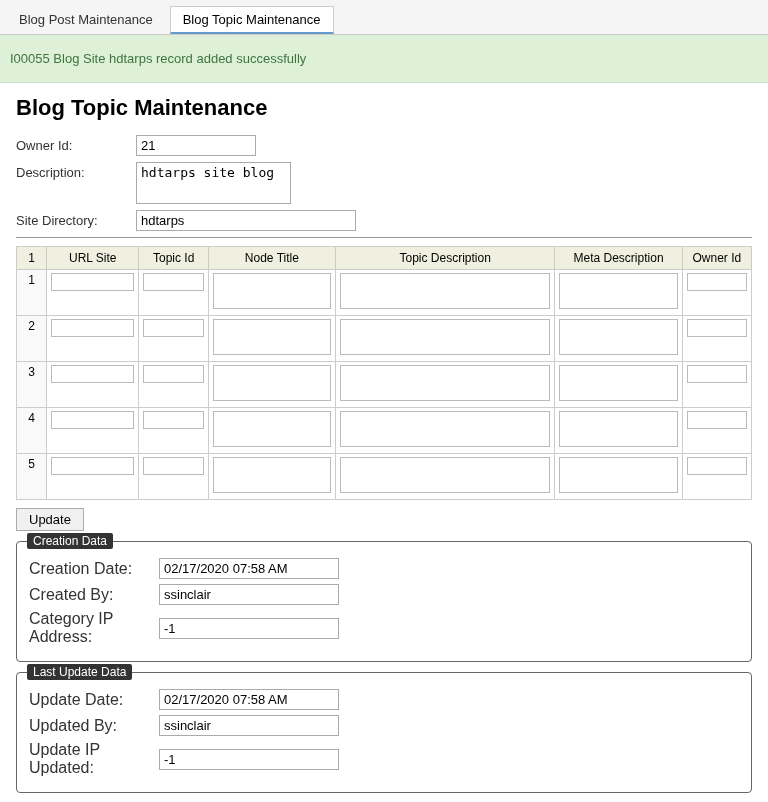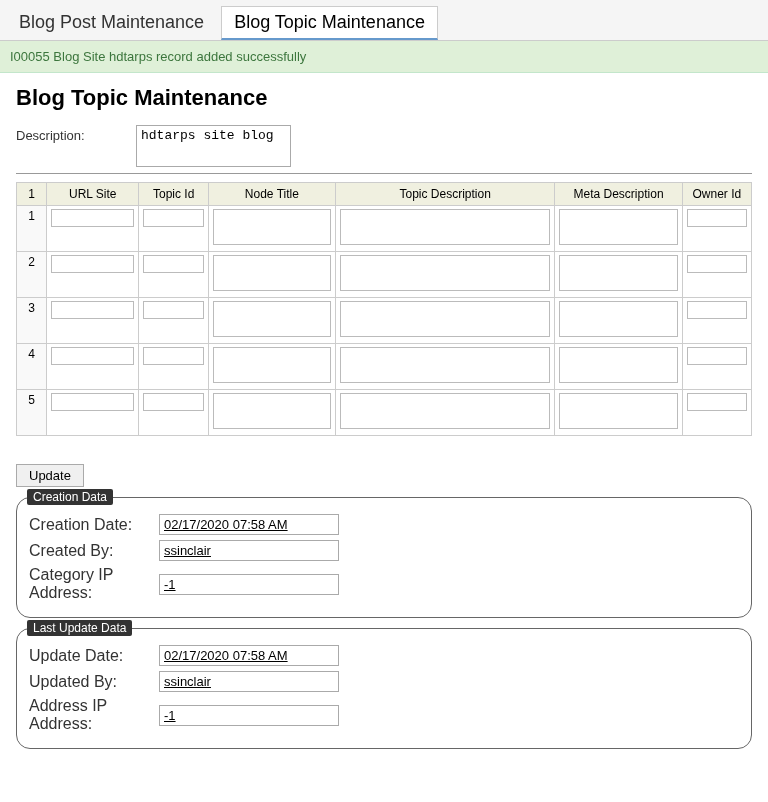--- a/index.html
+++ b/index.html
@@ -8,40 +8,40 @@
     
     .nav-tabs {
       display: flex;
       border-bottom: 1px solid #ccc;
       background: #f5f5f5;
       padding: 6px 6px 0 6px;
     }
     .nav-tab {
       padding: 5px 12px;
       cursor: pointer;
-      font-size: 18px;
+      font-size: 13px;
       color: #333;
       border: 1px solid transparent;
       border-bottom: none;
       background: transparent;
       margin-right: 4px;
     }
     .nav-tab.active {
       background: #fff;
       border-color: #ccc;
       border-bottom: 2px solid #6699cc;
       font-weight: normal;
       color: #000;
     }
 
     
     .success-msg {
       background: #dff0d8;
       color: #3c763d;
-      padding: 8px 10px;
+      padding: 16px 10px;
       font-size: 13px;
       border-bottom: 1px solid #c3e6cb;
     }
 
     
     .main-content {
       padding: 12px 16px;
     }
 
     h1.page-title {
@@ -63,21 +63,21 @@
       padding-top: 3px;
       color: #333;
     }
     .form-input {
       font-size: 13px;
       border: 1px solid #aaa;
       padding: 2px 4px;
       background: #fff;
     }
     .form-input.small { width: 120px; }
-    .form-input.medium { width: 160px; font-family: Liberation Mono, monospace; }
+    .form-input.medium { width: 160px; }
     .form-input.large { width: 220px; }
     textarea.form-input {
       resize: none;
       overflow: hidden;
     }
 
     
     h2.section-title {
       font-size: 16px;
       font-weight: bold;
@@ -134,27 +134,27 @@
       resize: none;
       height: 36px;
     }
 
     .btn-update {
       padding: 3px 12px;
       font-size: 13px;
       border: 1px solid #aaa;
       background: #f0f0f0;
       cursor: pointer;
-      margin-top: 20px;
+      margin-top: 0;
     }
 
     
     .data-box {
       border: 1px solid #666;
-      border-radius: 14px;
+      border-radius: 4px;
       padding: 10px 12px 10px 12px;
       margin: 10px 0;
       position: relative;
       background: #fff;
     }
     .data-box-legend {
       position: absolute;
       top: -9px;
       left: 10px;
       background: #333;
@@ -175,41 +175,48 @@
       width: 130px;
       font-size: 16px;
       color: #333;
     }
     .data-value {
       font-size: 13px;
       border: 1px solid #aaa;
       padding: 2px 4px;
       background: #fff;
       width: 180px;
-      text-decoration: underline;
     }
   </style>
 </head>
 <body>
 
 <div class="nav-tabs">
   <div class="nav-tab">Blog Post Maintenance</div>
   <div class="nav-tab active">Blog Topic Maintenance</div>
 </div>
 
 <div class="success-msg">I00055 Blog Site hdtarps record added successfully</div>
 
 <div class="main-content">
 
   <h1 class="page-title">Blog Topic Maintenance</h1>
 
   
   <div class="form-row">
+    <span class="form-label">Owner Id:</span>
+    <input class="form-input small" type="text" value="21" style="">
+  </div>
+  <div class="form-row">
     <span class="form-label">Description:</span>
     <textarea class="form-input medium" rows="2" style="width: 155px; height: 42px;">hdtarps site blog</textarea>
+  </div>
+  <div class="form-row">
+    <span class="form-label">Site Directory:</span>
+    <input class="form-input large" type="text" value="hdtarps" style="">
   </div>
 
   
   <hr class="divider">
 
   
   <table class="topics-table">
     <thead>
       <tr>
         <th>1</th>
@@ -297,19 +304,19 @@
     <div class="data-box-inner" id="last-update-fields">
         <div class="data-row">
     <span class="data-label">Update Date:</span>
     <input class="data-value" type="text" value="02/17/2020 07:58 AM" style="">
   </div>
         <div class="data-row">
     <span class="data-label">Updated By:</span>
     <input class="data-value" type="text" value="ssinclair" style="">
   </div>
         <div class="data-row">
-    <span class="data-label">Address IP Address:</span>
+    <span class="data-label">Update IP Updated:</span>
     <input class="data-value" type="text" value="-1" style="">
   </div>
       </div>
   </div>
 
 </div>
 
 </body></html>

